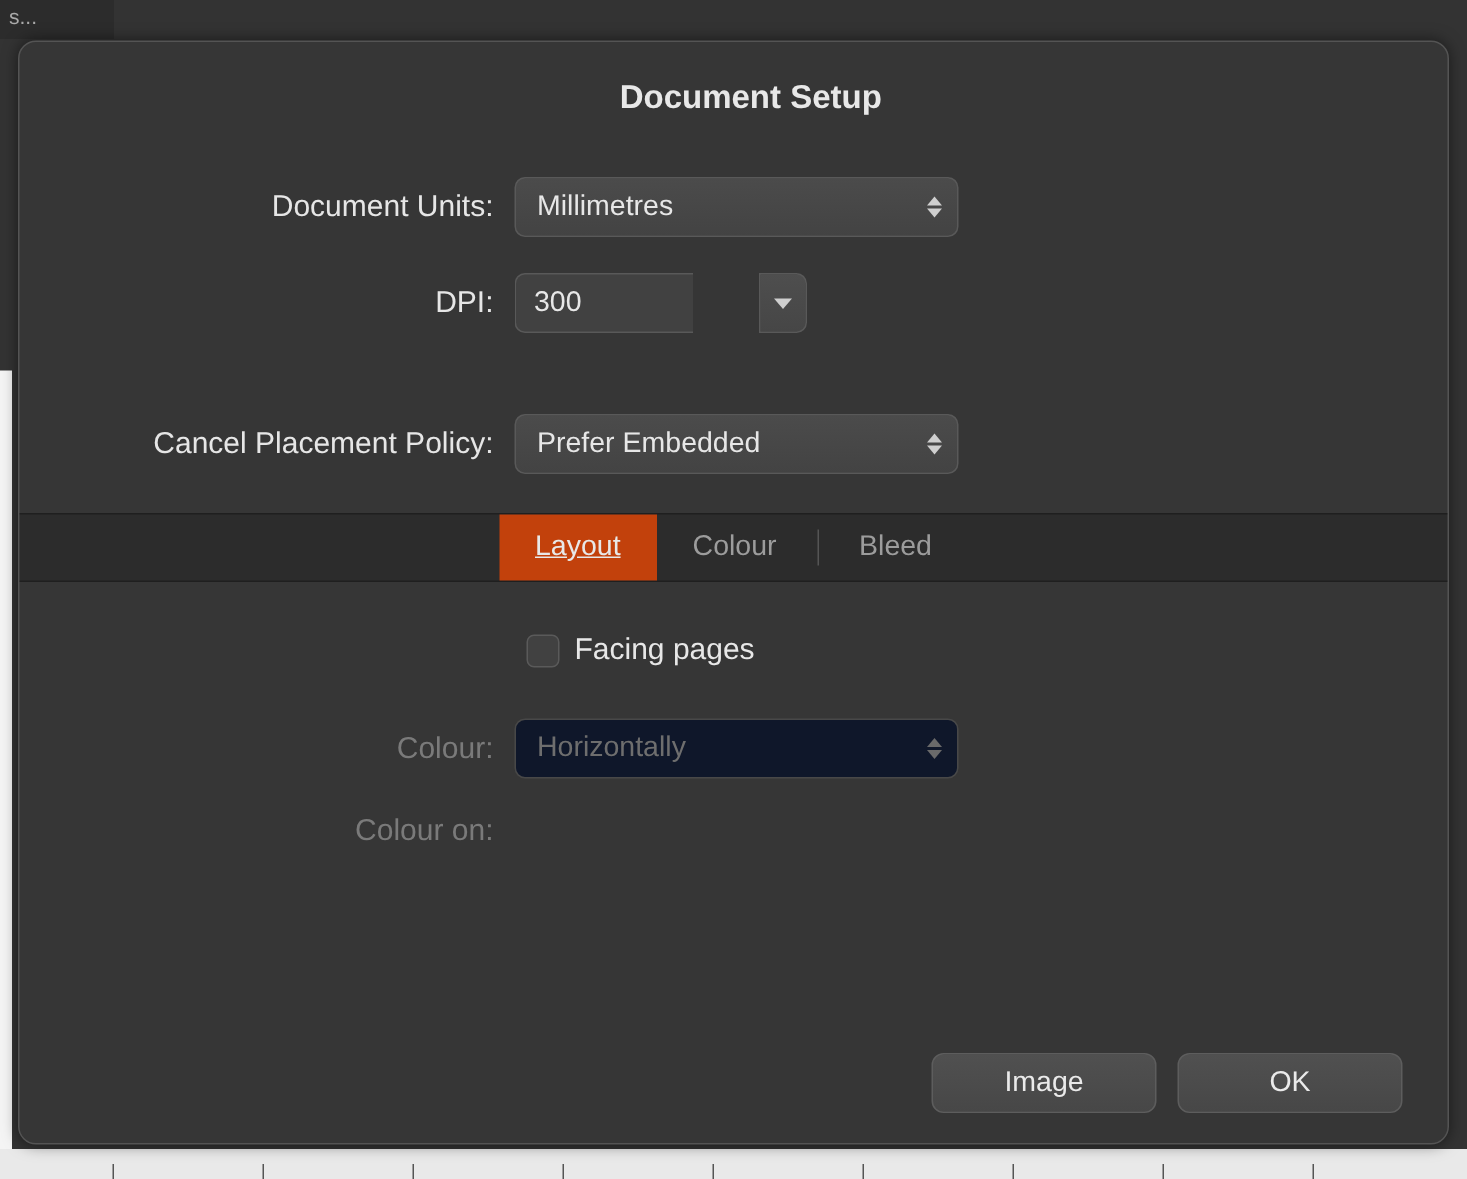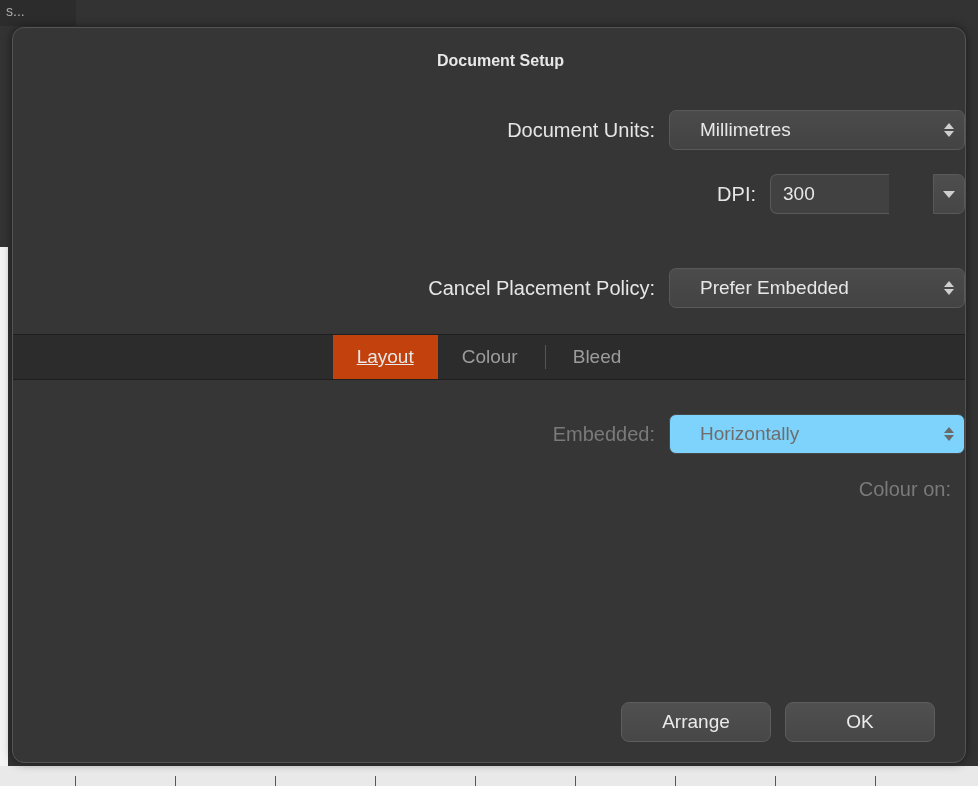--- a/index.html
+++ b/index.html
@@ -51,36 +51,35 @@
     height: 736px;
     background: #363636;
     border: 1px solid #545454;
     border-radius: 12px;
     box-shadow: 0 0 10px rgba(0,0,0,0.5);
     overflow: hidden;
   }
 
   .dialog-title {
     text-align: center;
-    font-size: 16px;
+    font-size: 22px;
     font-weight: 600;
     color: #e8e8e8;
     padding: 24px 0 10px 0;
     margin-left: 23px;
   }
 
   .form-area {
     padding: 30px 0 26px 0;
   }
 
   .row {
     display: flex;
     align-items: center;
     margin-bottom: 24px;
-    justify-content: flex-end;
   }
 
   .row .label {
     width: 330px;
     text-align: right;
     padding-right: 14px;
     color: #e6e6e6;
     font-size: 20px;
   }
   .row .label.disabled {
@@ -88,27 +87,27 @@
   }
 
   .select {
     position: relative;
     height: 40px;
     background: linear-gradient(to bottom, #4b4b4b, #434343);
     border: 1px solid #595959;
     border-radius: 7px;
     display: flex;
     align-items: center;
-    padding: 0 36px 0 30px;
+    padding: 0 36px 0 14px;
     cursor: default;
     color: #e7e7e7;
     font-size: 19px;
   }
   .select.disabled {
-    background: #7dd3fc;
+    background: #0f172a;
     color: #6e6e6e;
     border-color: #484848;
   }
   .select .stepper {
     position: absolute;
     right: 10px;
     top: 50%;
     transform: translateY(-50%);
     display: flex;
     flex-direction: column;
@@ -301,40 +300,44 @@
         <span>Colour</span>
       </div>
     <div class="tab-sep"></div>
     <div class="tab">
         <span>Bleed</span>
       </div>
   </div>
 
   <div class="tab-content">
 
+    <div class="check-row">
+      <div class="checkbox"></div>
+      <div class="check-label">Facing pages</div>
+    </div>
 
     <div class="row">
-      <div class="label disabled">Embedded:</div>
+      <div class="label disabled">Colour:</div>
       <div class="select select-wide disabled">
         <span>Horizontally</span>
         <span class="stepper">
             <span class="up"></span>
             <span class="down"></span>
           </span>
       </div>
     </div>
 
     <div class="row">
       <div class="label disabled">Colour on:</div>
     </div>
 
   </div>
 
   <div class="footer">
     <div class="btn">
-        <span>Arrange</span>
+        <span>Image</span>
       </div>
     <div class="btn">
         <span>OK</span>
       </div>
   </div>
 
 </div>
 
 </body></html>

